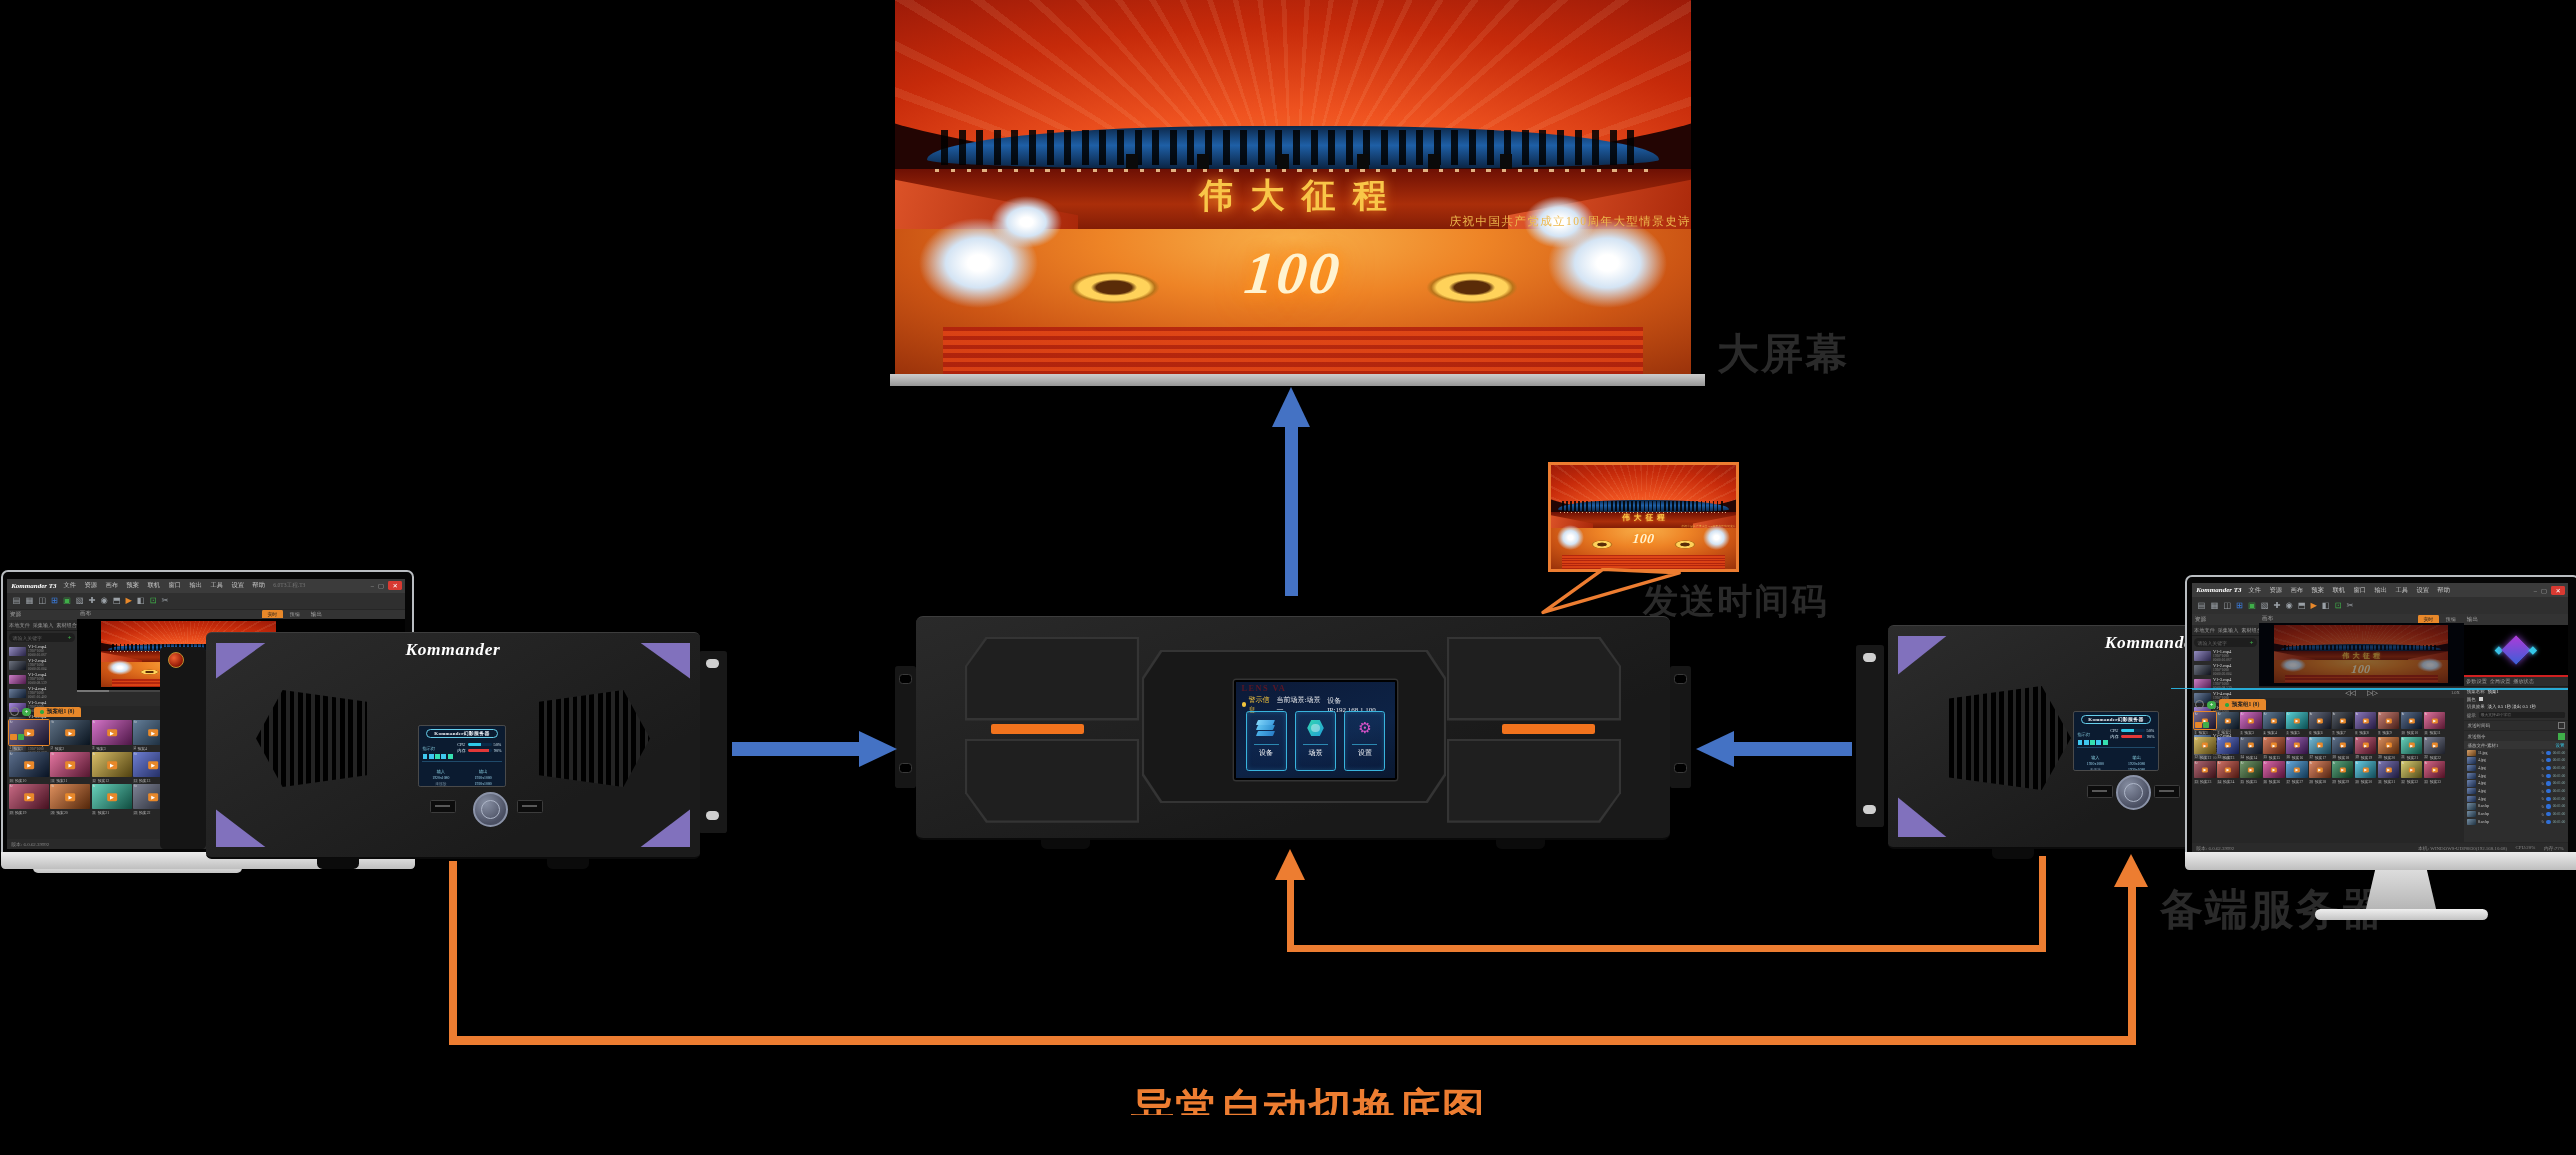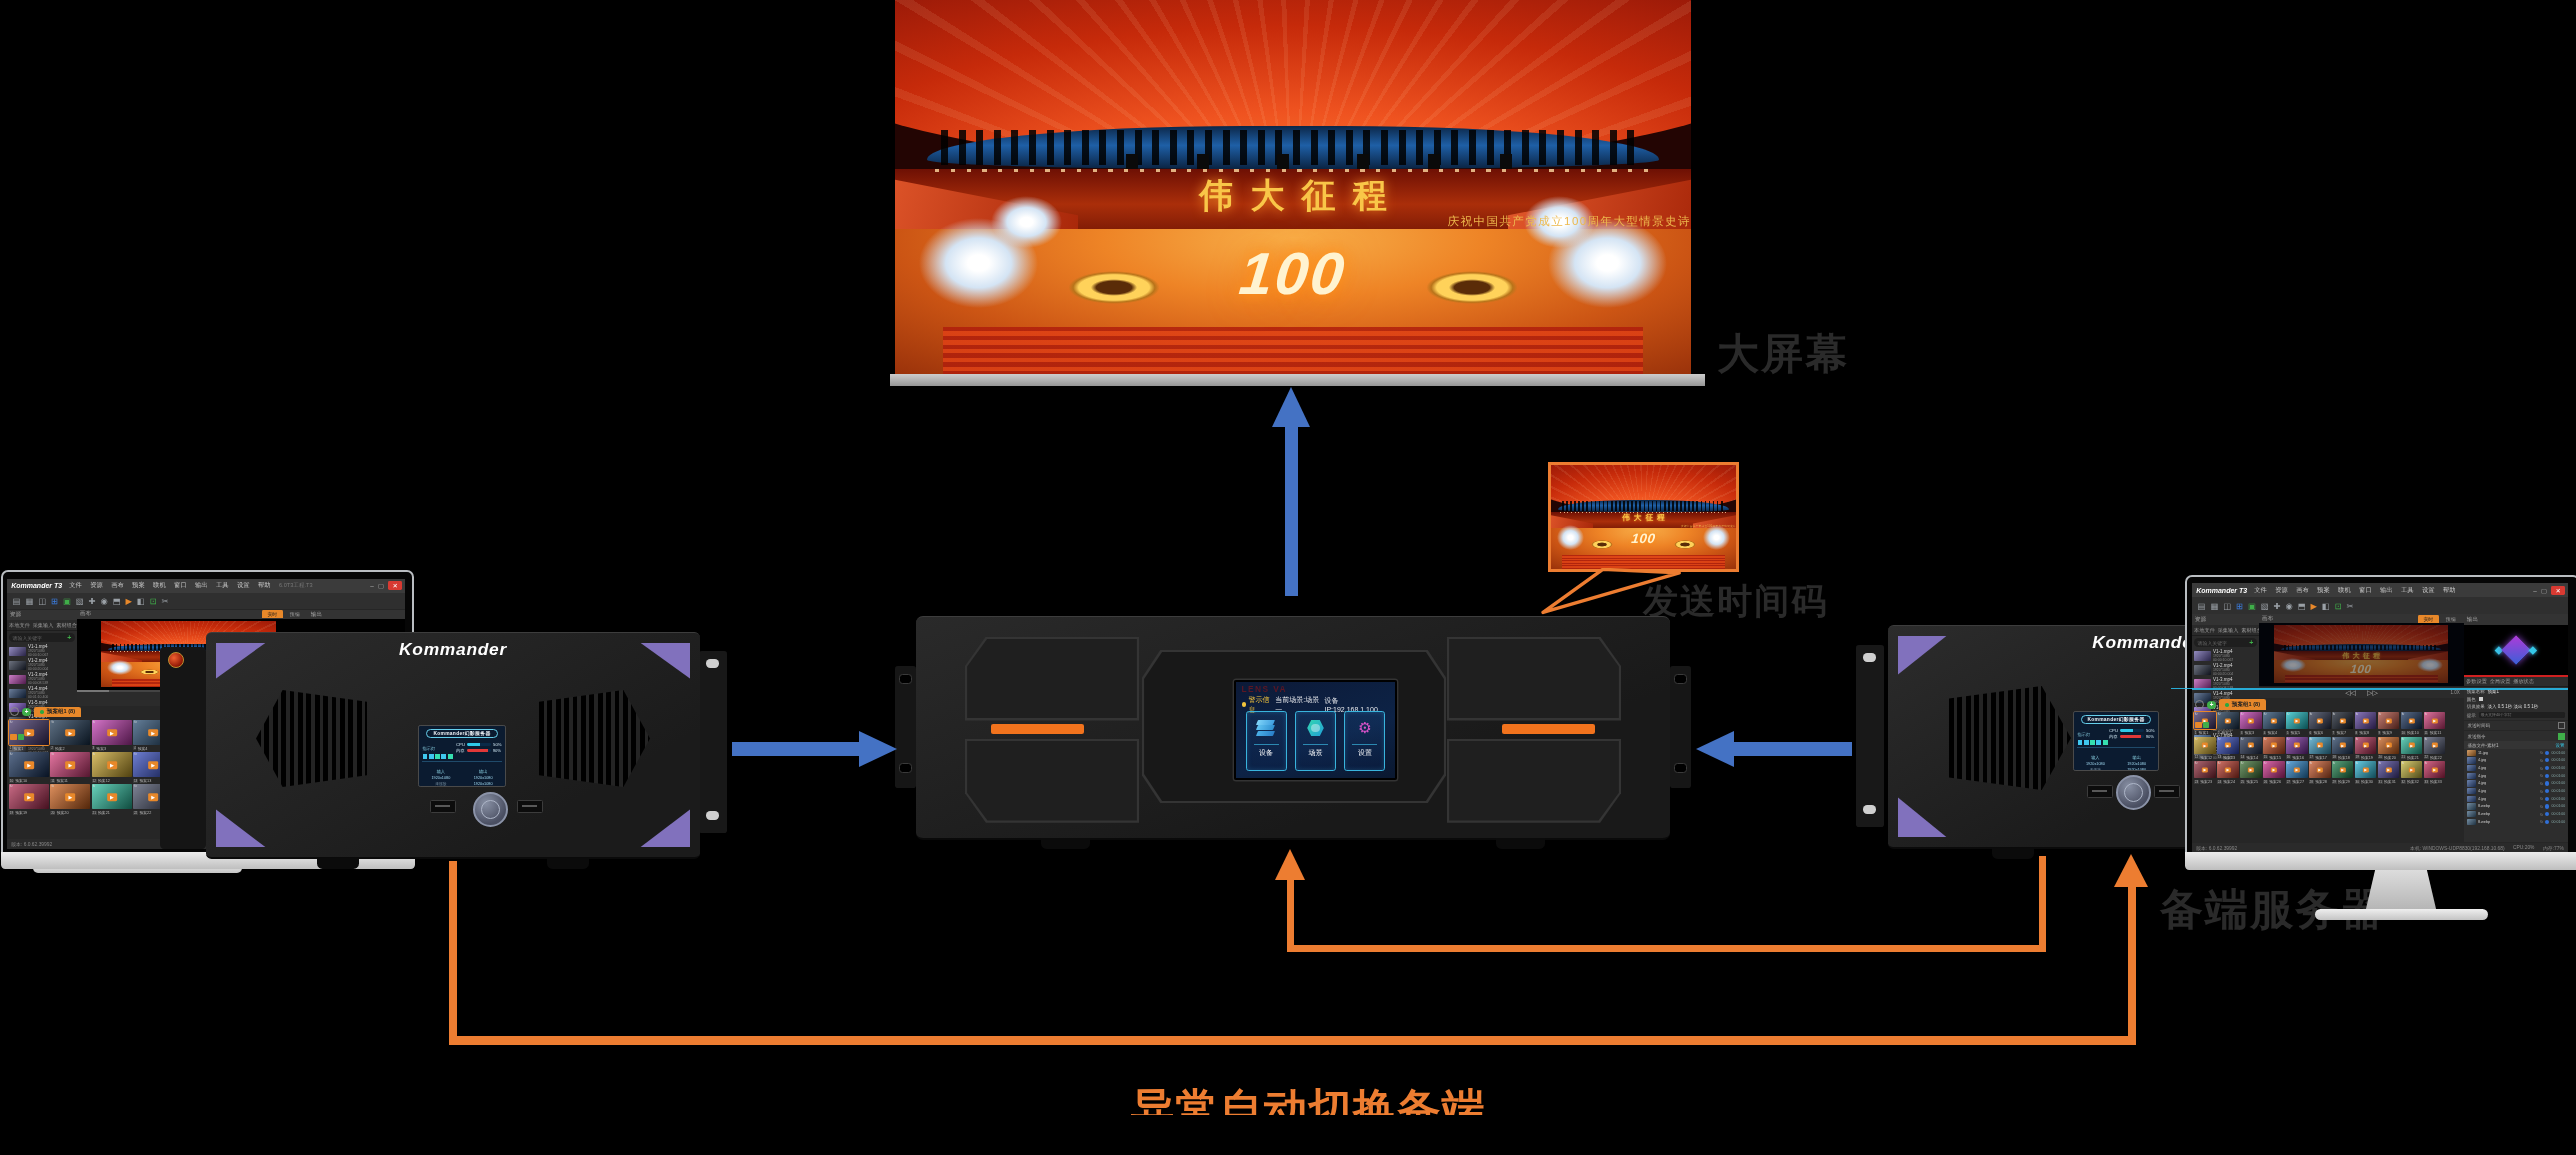--- a/index.html
+++ b/index.html
@@ -1,17 +1,17 @@
 <!DOCTYPE html>
 <html style="font-size:11px"><head>
 <meta charset="utf-8">
 <style>
   html,body{margin:0;padding:0;background:#000;}
   .canvas{position:relative;width:2576px;height:1115px;background:#000;overflow:hidden;
-          font-family:Liberation Sans, sans-serif;}
+          font-family:Liberation Serif, serif;}
   .abs{position:absolute;}
 
   
   .dlabel{position:absolute;color:#2a2a2a;font-weight:bold;letter-spacing:2.1px;}
   .olabel{position:absolute;color:#ed7d31;font-weight:bold;letter-spacing:1.4px;}
 
   
   .stage{position:absolute;background:#230503;overflow:hidden;}
   .stage>div{position:absolute;}
   .st-ceil{left:-12%;right:-12%;top:-14%;height:58%;
@@ -304,21 +304,21 @@
 
   <div class="orange-line" style="left:2039px;top:856px;width:7px;height:96px;"></div>
   <div class="orange-line" style="left:1287px;top:945px;width:759px;height:7px;"></div>
   <div class="orange-line" style="left:1287px;top:879px;width:7px;height:70px;"></div>
   <div class="tri" style="left:1275px;top:849px;border-left:15.3px solid transparent;border-right:15.3px solid transparent;border-bottom:31px solid #ed7d31;"></div>
 
   <div class="orange-line" style="left:449px;top:861px;width:8.4px;height:178px;"></div>
   <div class="orange-line" style="left:449px;top:1036px;width:1687px;height:9px;"></div>
   <div class="orange-line" style="left:2128px;top:886px;width:8.4px;height:153px;"></div>
   <div class="tri" style="left:2114px;top:854px;border-left:17.4px solid transparent;border-right:17.4px solid transparent;border-bottom:33px solid #ed7d31;"></div>
-  <div class="olabel" style="left:1131px;top:1081px;font-size:43px;">异常自动切换备端</div>
+  <div class="olabel" style="left:1131px;top:1081px;font-size:43px;">异常自动切换底图</div>
 
   <div class="abs k3">
     <div class="k3-ear" style="left:0;">
       <i class="k3-hole" style="top:8.4px;"></i>
       <i class="k3-hole" style="top:97px;"></i>
     </div>
     <div class="k3-ear" style="right:0;">
       <i class="k3-hole" style="top:8.4px;"></i>
       <i class="k3-hole" style="top:97px;"></i>
     </div>

